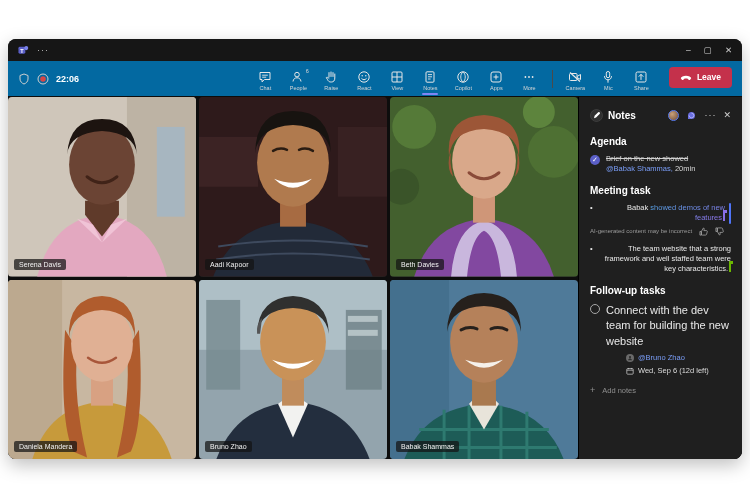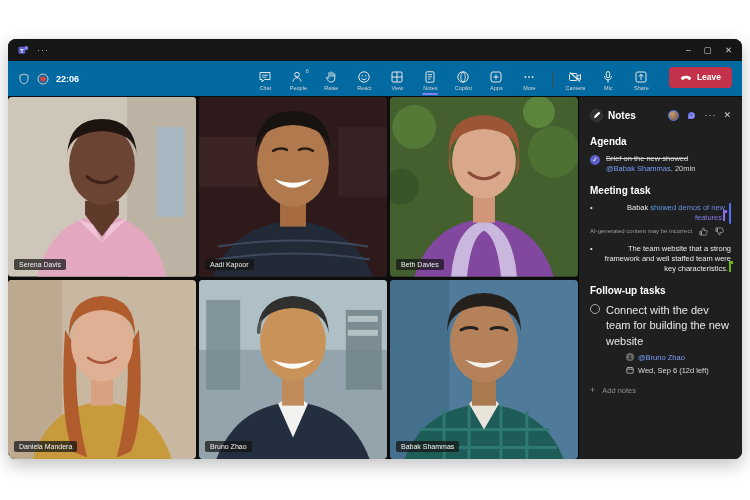--- a/index.html
+++ b/index.html
@@ -68,21 +68,21 @@
   .caret::before { content:""; position:absolute; top:-3px; left:0; width:4px; height:3px; background:inherit; }
   .caret.purple { background:#8b6fe8; }
   .caret.green { background:#6bb700; }
   .sel-bar { width:2px; border-radius:1px; background:#4f74f7; margin-left:4px; flex:none; }
   .ai-meta { display:flex; align-items:center; margin:1px 0 8px 0; }
   .ai-disclaimer { font-size:6px; color:#9a9a9a; flex:1; }
   .ai-votes { display:flex; gap:7px; margin-right:7px; }
 
   .task-item { display:flex; gap:6px; margin-bottom:6px; }
   .task-text { font-size:11px; line-height:1.4; }
-  .task-meta { display:flex; align-items:flex-start; gap:4px; margin-top:4px;padding-left:20px; }
+  .task-meta { display:flex; align-items:flex-end; gap:4px; margin-top:4px;padding-left:20px; }
   .task-meta .mention { font-size:7.5px; }
   .task-due { font-size:7.5px; color:#dcdcdc; }
   .mini-avatar { width:8px; height:8px; border-radius:50%; background:#6a6a6a; display:flex; align-items:center; justify-content:center; }
   .add-task { display:flex; align-items:center; gap:7px; color:#8f8f8f; font-size:7.5px; margin-top:10px; cursor:pointer; }
   .add-task .plus { font-size:9px; }
 </style>
 </head>
 <body>
 
 <div class="stage">

